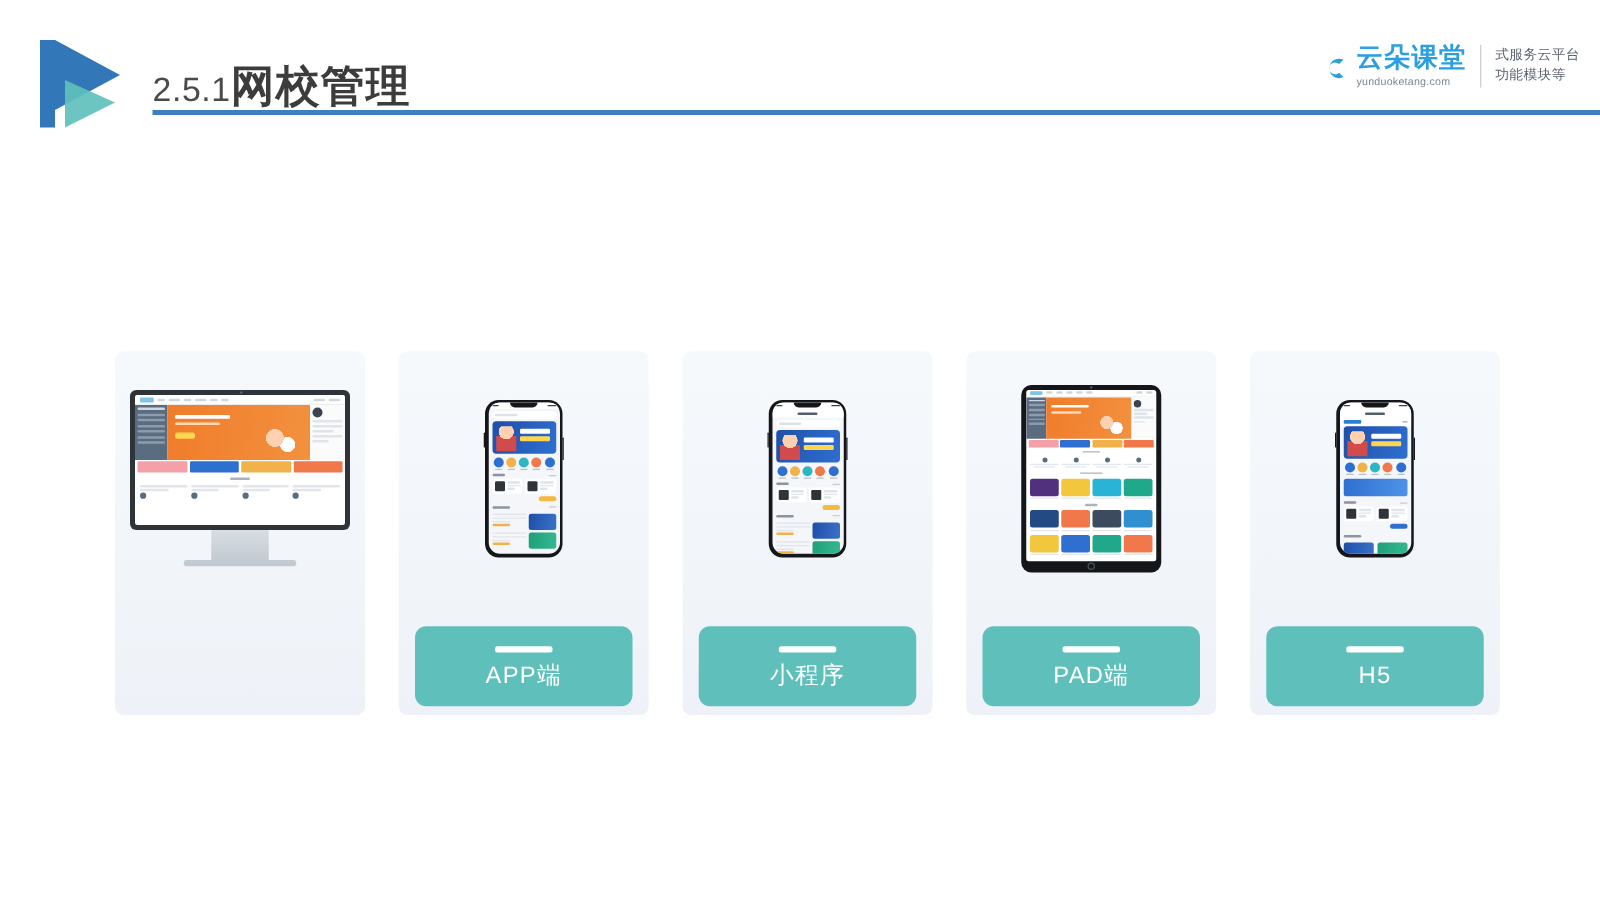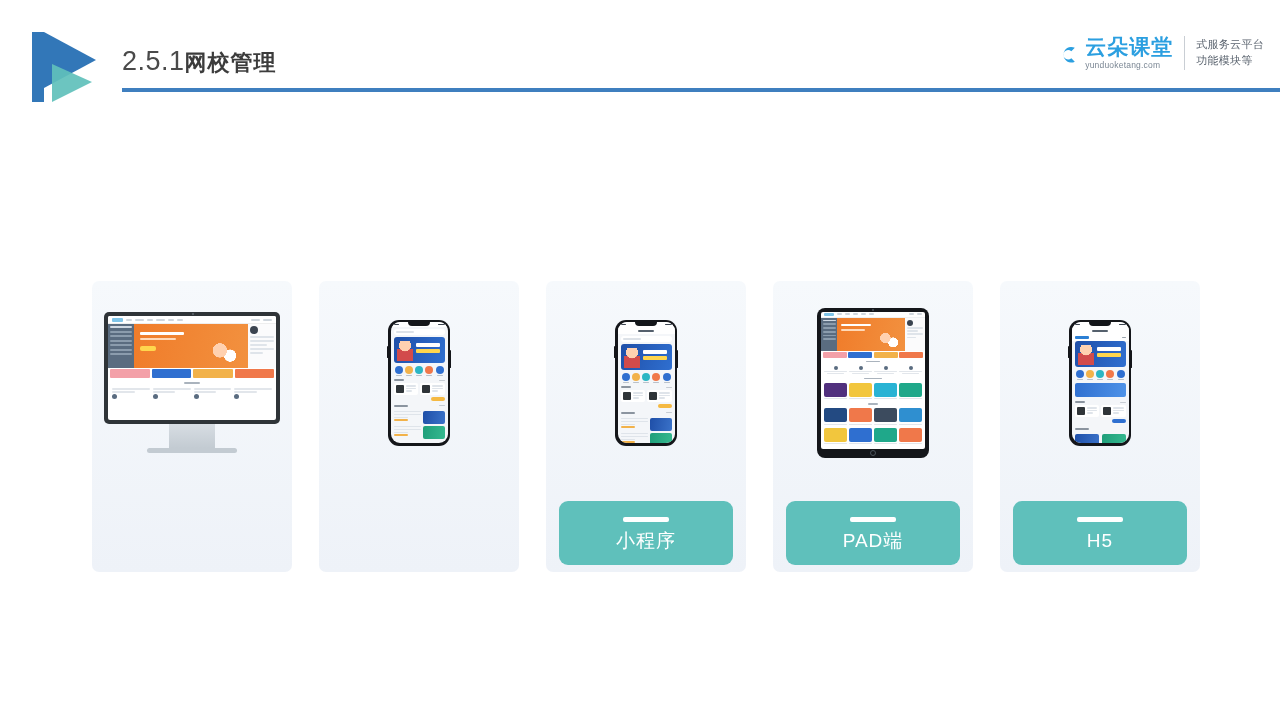--- a/index.html
+++ b/index.html
@@ -10,21 +10,21 @@
     overflow: hidden;
   }
   .slide { position: relative; width: 1280px; height: 720px; background:#fff; }
 
   
   .logo-mark { position:absolute; left:28px; top:30px; width:76px; height:74px; }
   .logo-mark svg { display:block; }
 
   .title-row { position:absolute; left:122px; top:46px; display:flex; align-items:baseline; }
   .title-num { font-size:27px; color:#4a4a4a; letter-spacing:.5px; font-weight:400; }
-  .title-main { font-size:22px; color:#3c3c3c; font-weight:bold; letter-spacing:1px; }
+  .title-main { font-size:35px; color:#3c3c3c; font-weight:bold; letter-spacing:1px; }
 
   .title-rule { position:absolute; left:122px; top:88px; width:1158px; height:4px; background:#3f7fbf; }
 
   .brand { position:absolute; right:16px; top:36px; display:flex; align-items:center; gap:11px; }
   .brand-left { display:flex; align-items:center; gap:5px; }
   .brand-cloud { width:26px; height:28px; }
   .brand-words { display:flex; flex-direction:column; align-items:flex-start; }
   .brand-cn { font-size:21px; font-weight:bold; color:#2b9fe0; line-height:1.05; letter-spacing:1px; }
   .brand-url { font-size:8.5px; color:#7b8794; letter-spacing:.2px; margin-top:1px; }
   .brand-div { width:1px; height:34px; background:#c9ced4; }
@@ -364,20 +364,24 @@
                   <i></i>
                   <i></i>
                   <i class="s"></i>
                   <i class="s" style="background:#f2b24a"></i>
                 </div>
               <div class="thumb" style="background:linear-gradient(100deg,#1f9e7a,#35b98f)"></div>
             </div>
           </div>
         </div>
       </div>
+      <div class="label">
+        <div class="label-bar"></div>
+        <div class="label-text">APP端</div>
+      </div>
     </div>
 
     <div class="card">
       <div class="device-wrap">
         <div class="phone">
           <span class="notch"></span>
             <span class="btn-l"></span>
             <span class="btn-r"></span>
           <div class="pscreen">
             <div class="st-bar">

